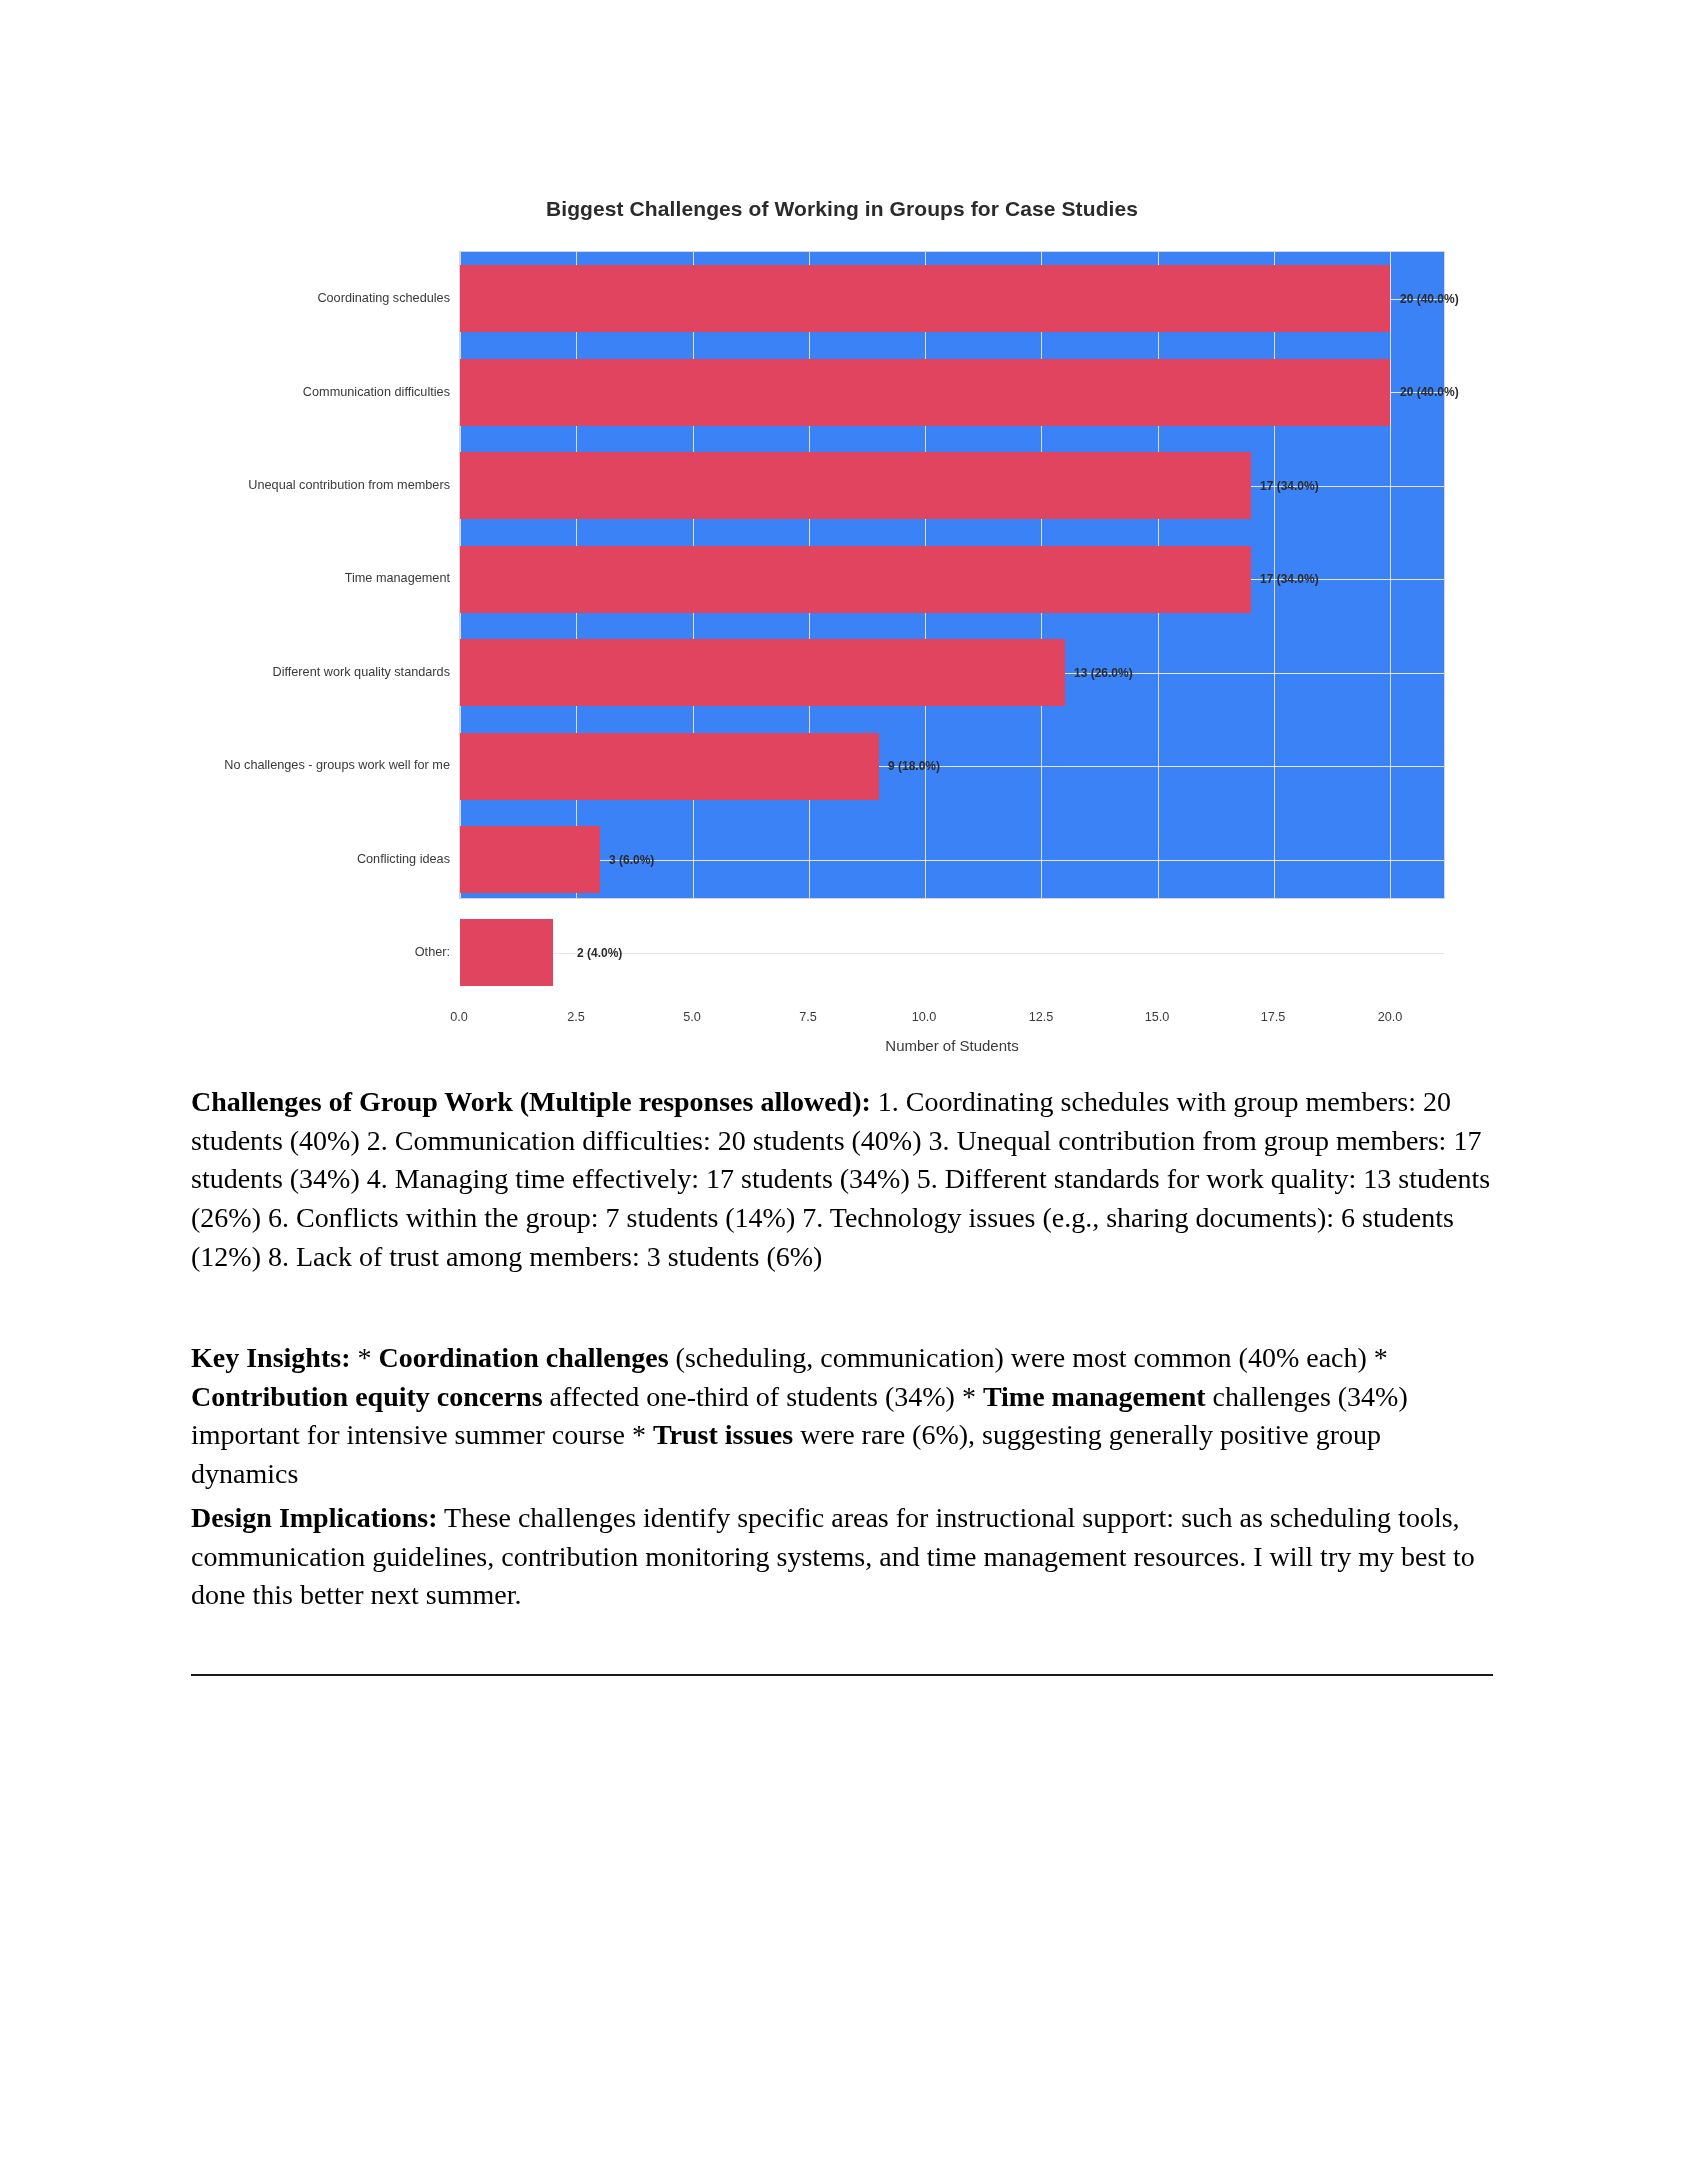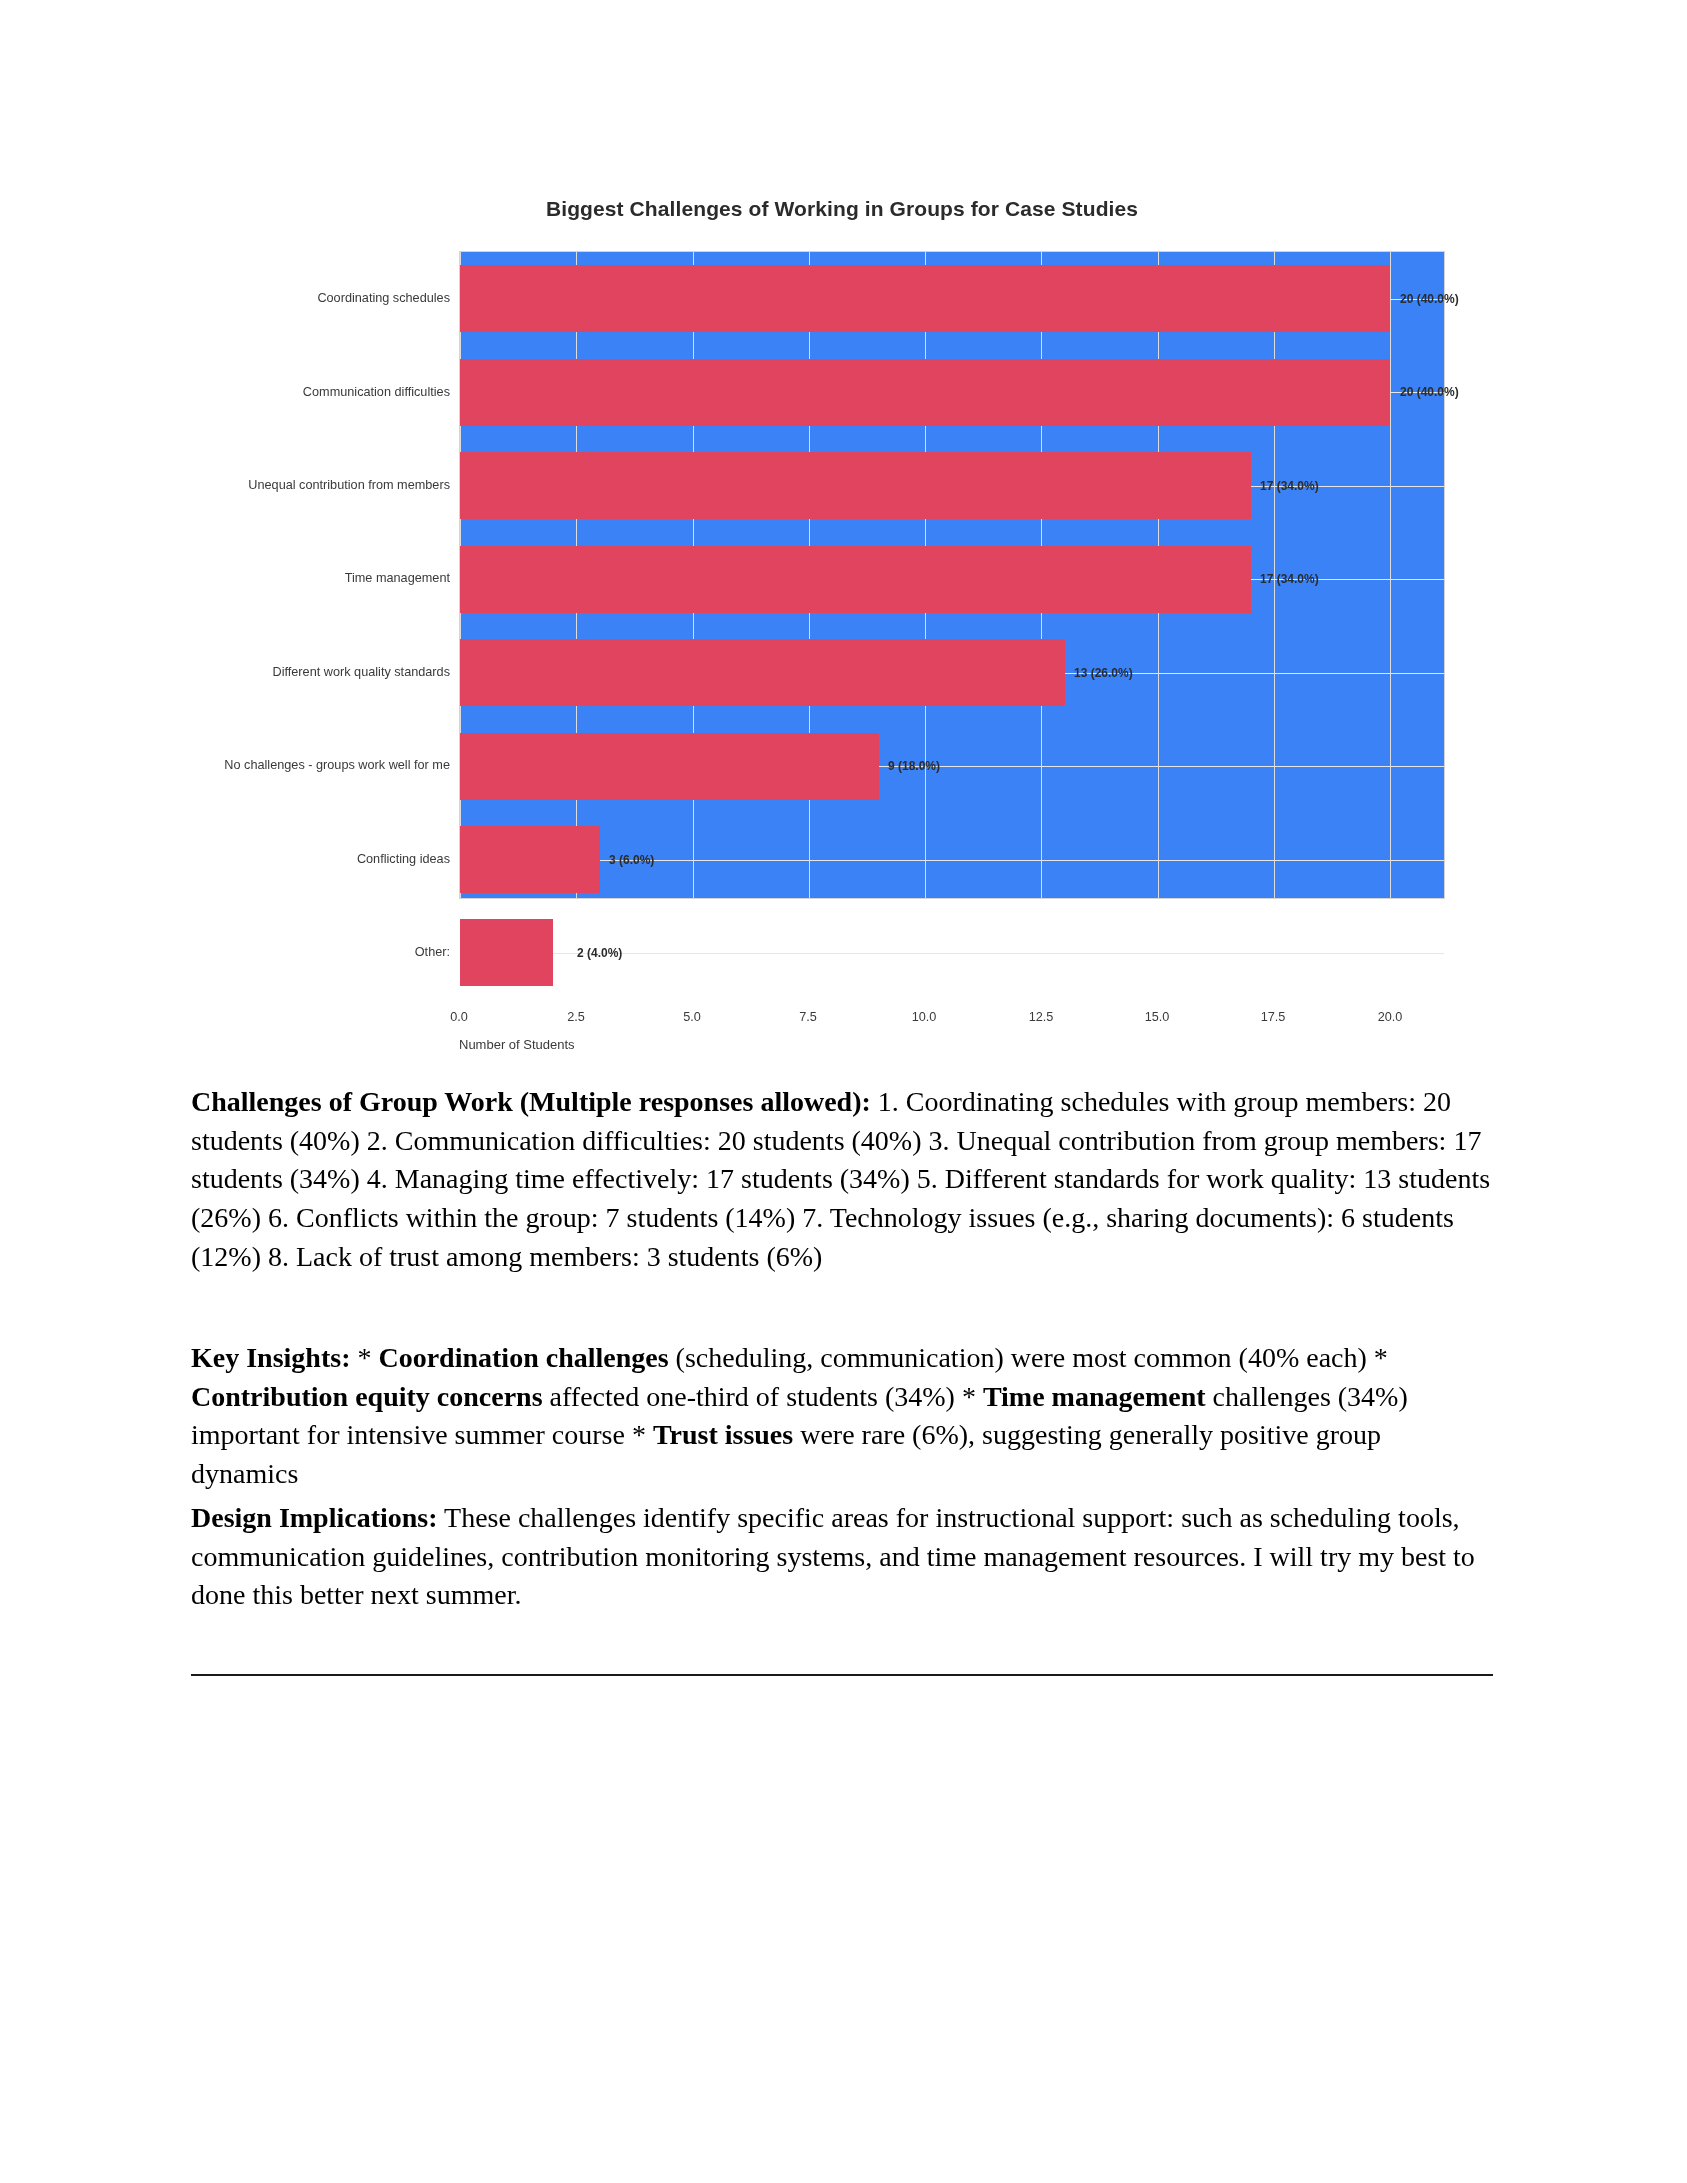--- a/index.html
+++ b/index.html
@@ -119,23 +119,23 @@
     font-size: 12.7px;
     color: #3a3a3a;
     white-space: nowrap;
     transform: translateX(-50%);
   }
 
   .xaxis-title {
     position: absolute;
     left: 268px;
     width: 986px;
-    text-align: left;
-    font-family: "Liberation Sans", sans-serif;
-    font-size: 13px;
+    text-align: center;
+    font-family: "Liberation Sans", sans-serif;
+    font-size: 15px;
     color: #3a3a3a;
   }
 
   
   .body-text {
     position: absolute;
     left: 191px;
     width: 1302px;
     font-family: "Liberation Serif", serif;
     font-size: 28px;

